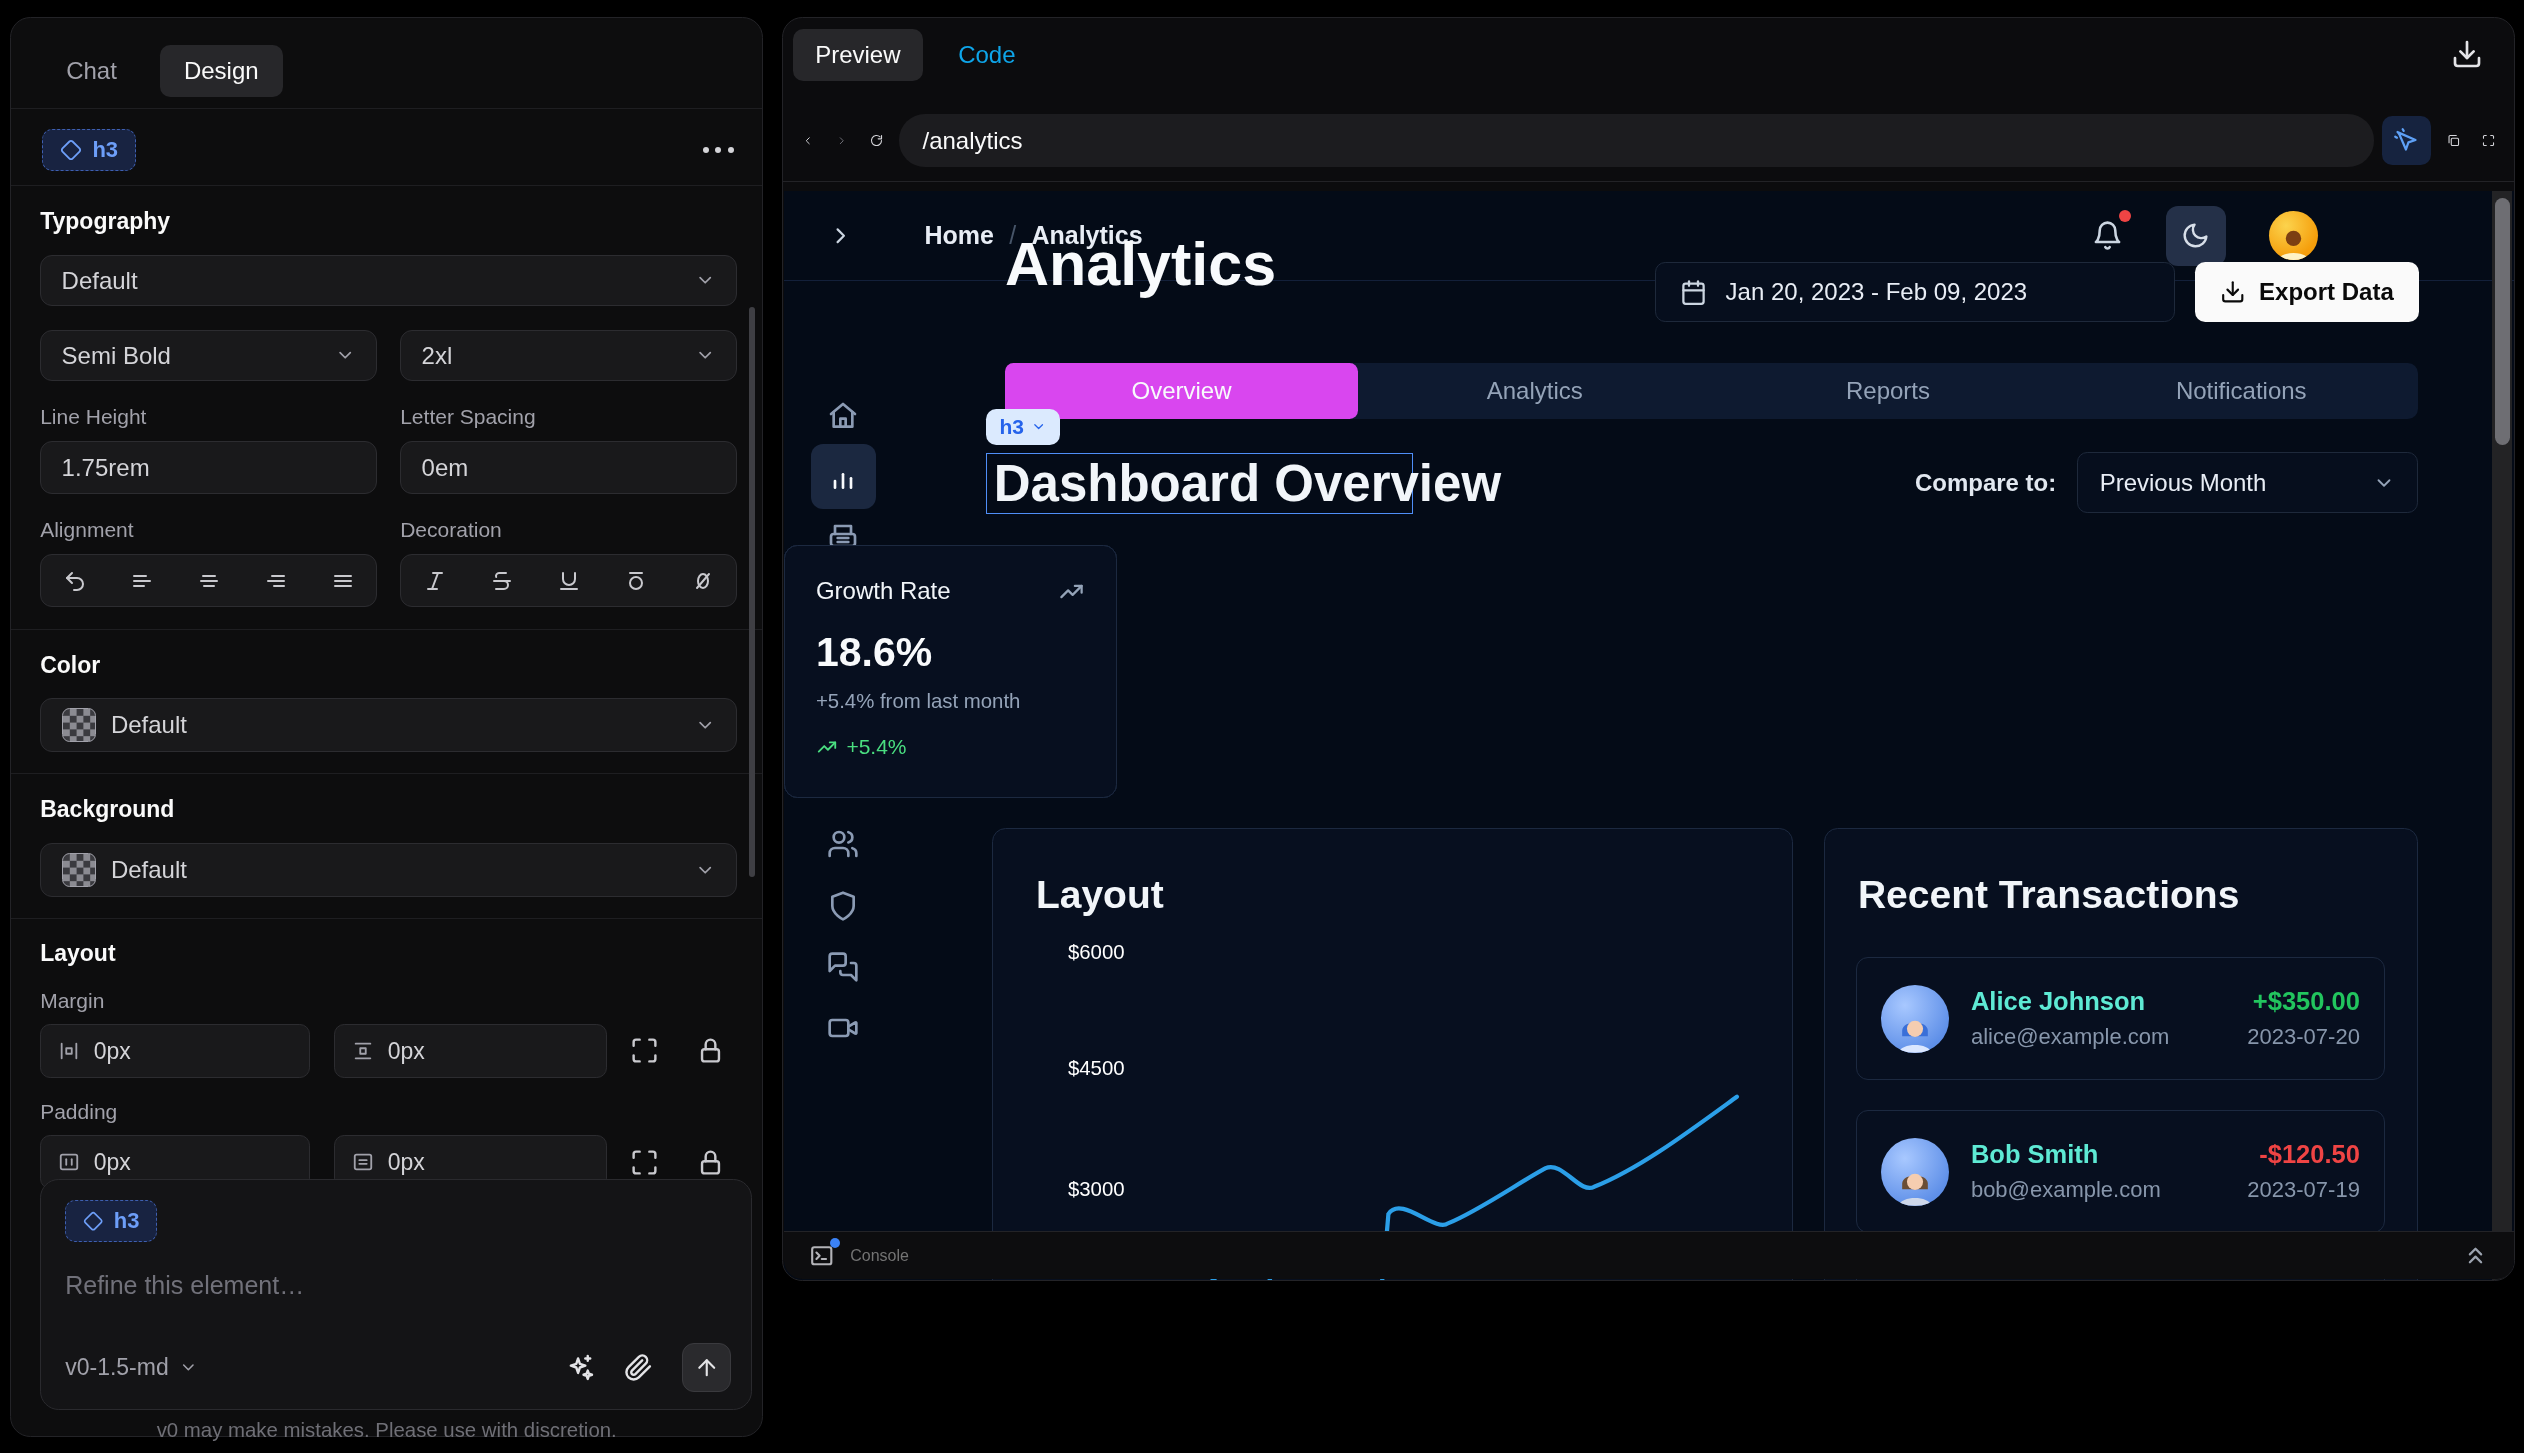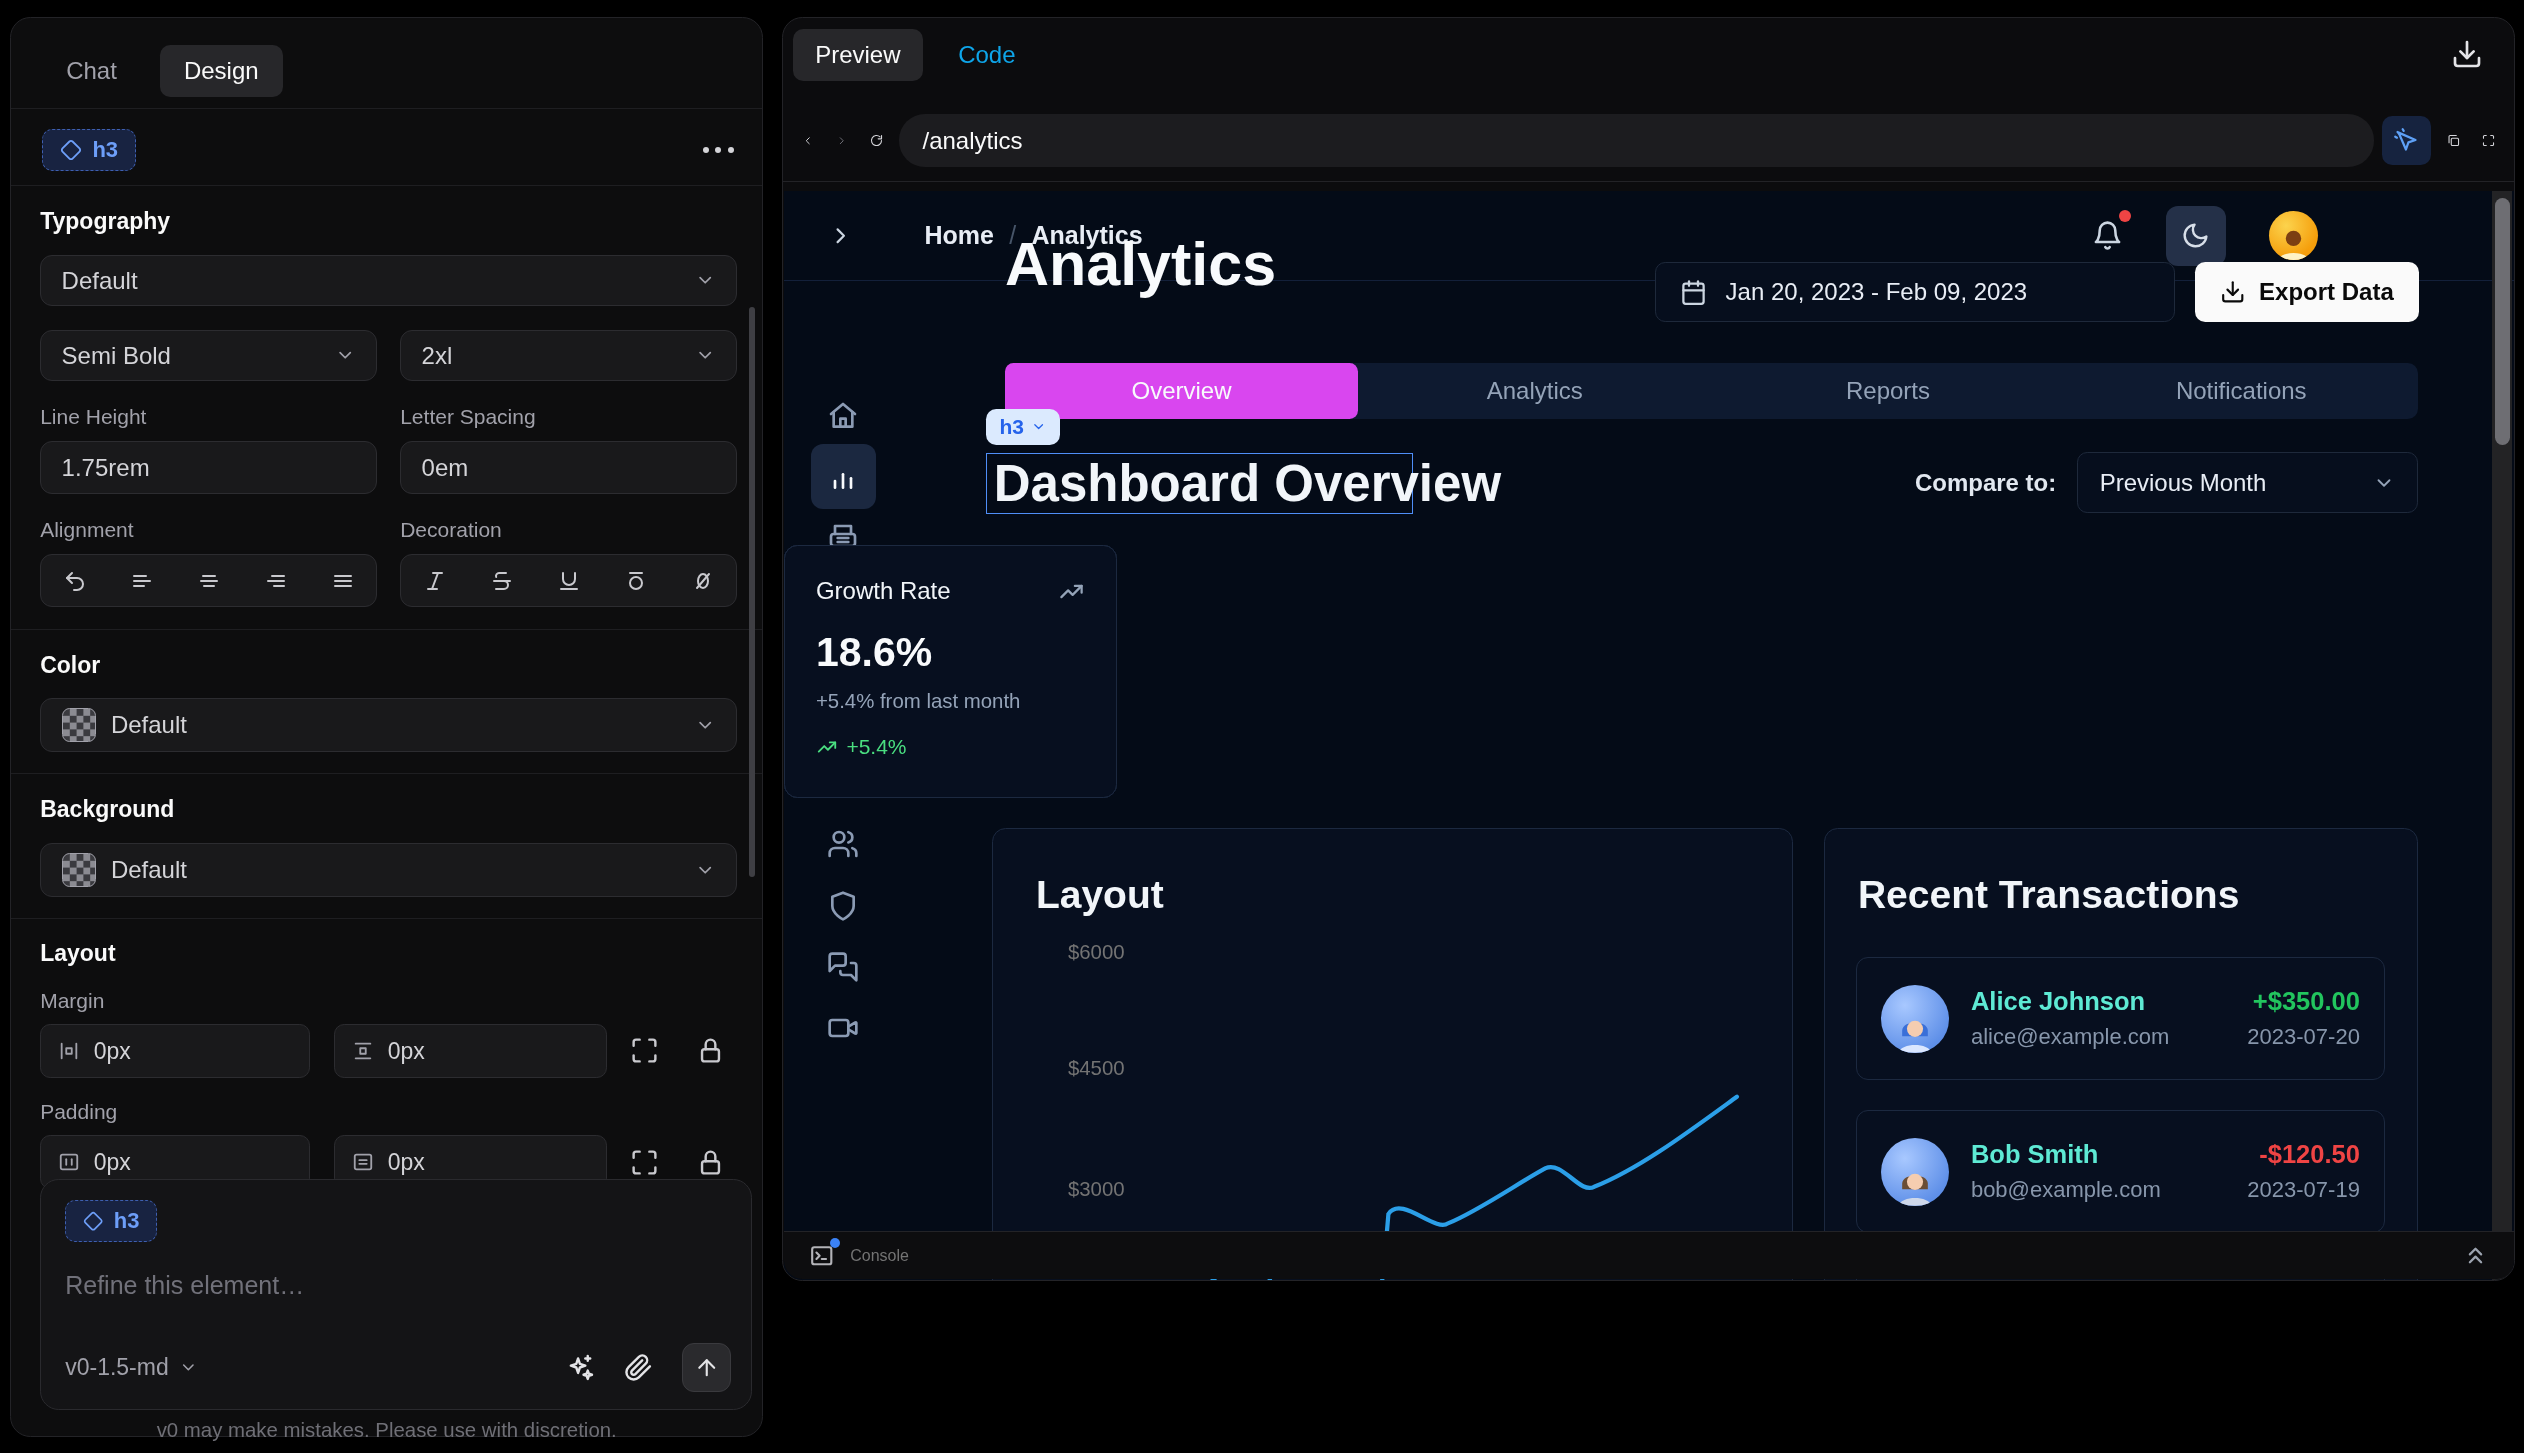--- a/index.html
+++ b/index.html
@@ -104,21 +104,21 @@
   .stat-card:nth-of-type(3){ left:936px; } .stat-card:nth-of-type(4){ left:1300px; }
   .stat-head { display:flex; align-items:center; justify-content:space-between; color:#f1f5f9; font-size:24px; }
   .stat-head .s-ico { color:#94a3b8; }
   .stat-value { font-size:41px; font-weight:bold; color:#f8fafc; margin-top:24px; }
   .stat-sub { font-size:20.4px; color:#94a3b8; margin-top:13.6px; }
   .stat-trend { font-size:21px; color:#4ade80; margin-top:22px; display:flex; align-items:center; gap:8.5px; }
 
   #revenue-card { left:208px; top:637px; width:801px; height:595px; background:#070f1f;
     border:0.9px solid #1c2940; border-radius:13.6px; }
   #revenue-title { position:absolute; left:43px; top:44px; font-size:39px; font-weight:bold; color:#f1f5f9; }
-  .ytick { position:absolute; left:75px; font-size:20.4px; color:#737373; }
+  .ytick { position:absolute; left:75px; font-size:20.4px; color:#ffffff; }
   #rev-chart { position:absolute; left:0; top:0; width:801px; height:595px; }
 
   #tx-card { left:1040px; top:637px; width:594px; height:595px; background:#070f1f;
     border:0.9px solid #1c2940; border-radius:13.6px; padding:0 31px; }
   #tx-title { position:absolute; left:33px; top:44px; font-size:39px; font-weight:bold; color:#f1f5f9; }
   .tx-row { position:absolute; left:31px; width:529px; height:123px; border:0.9px solid #1c2940;
     border-radius:12px; display:flex; align-items:center; padding:0 24px; gap:22px; }
   .tx-avatar { width:68px; height:68px; border-radius:50%; flex:0 0 auto;
     background:radial-gradient(circle at 35% 30%,#a8c8ff,#5e8fe8 75%); overflow:hidden;
     display:flex; align-items:flex-end; justify-content:center; }

